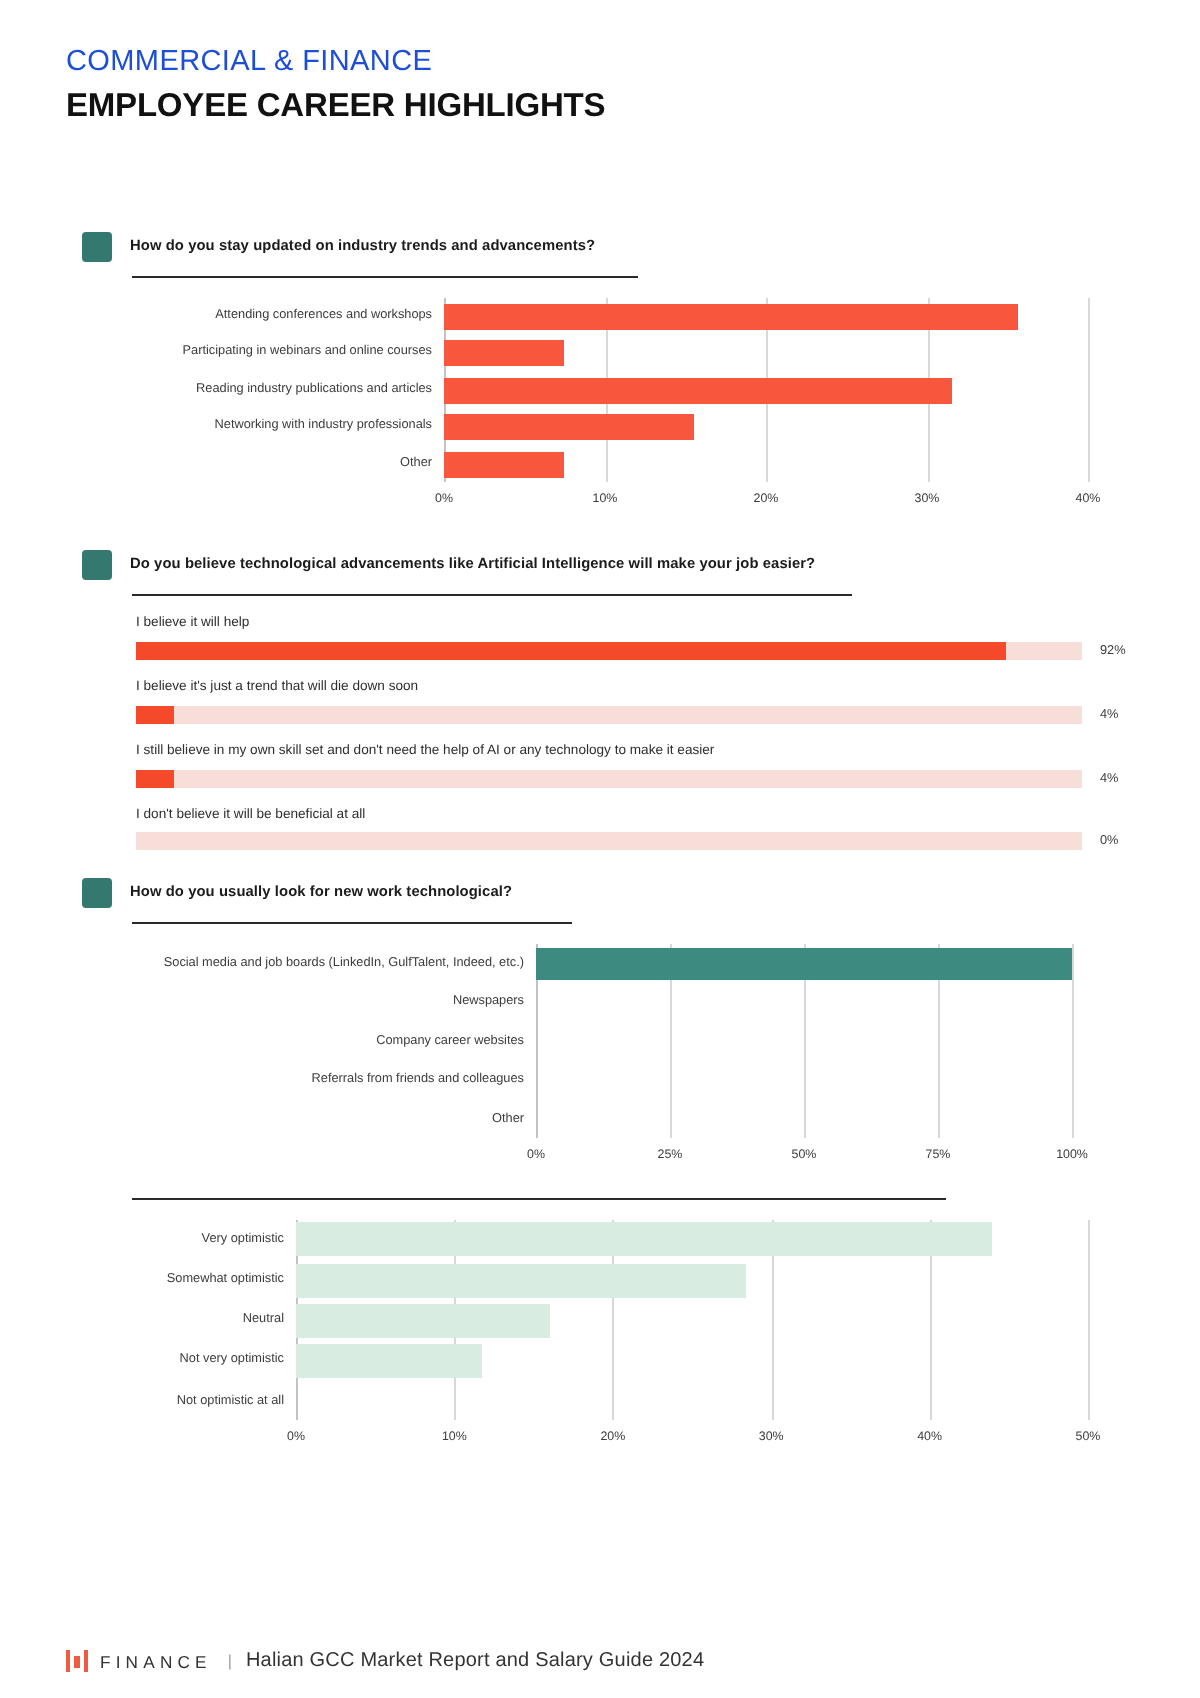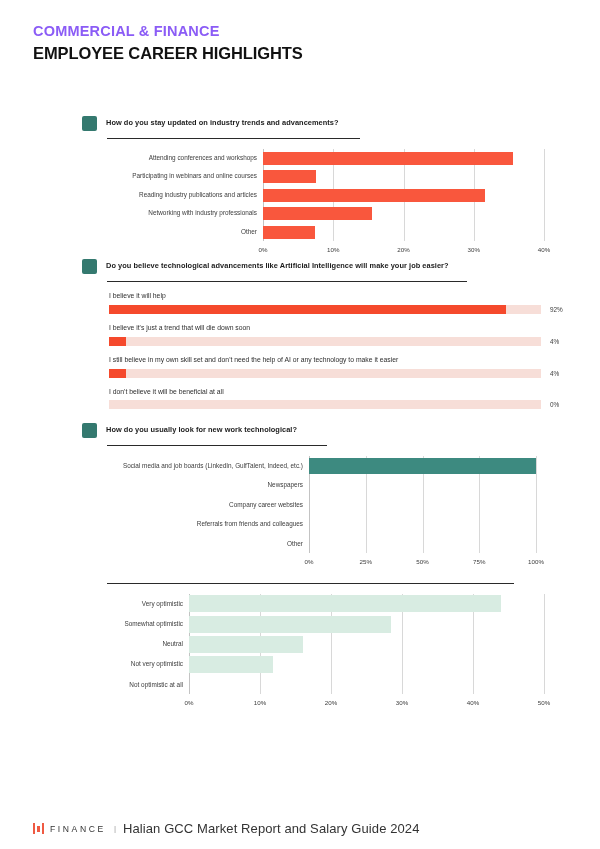--- a/index.html
+++ b/index.html
@@ -21,23 +21,23 @@
     position: relative;
     height: 86px;
   }
   .title-block {
     position: absolute;
     left: 33px;
     top: 22px;
   }
   .eyebrow {
     font-size: 14.5px;
-    font-weight: bold;
+    font-weight: normal;
     letter-spacing: .2px;
-    color: #8b5cf6;
+    color: #1d4ed8;
     line-height: 1.25;
     margin: 0;
   }
   .main-title {
     font-size: 16.5px;
     font-weight: bold;
     letter-spacing: -.1px;
     color: #111111;
     line-height: 1.25;
     margin: 3px 0 0 0;
@@ -58,21 +58,21 @@
     box-sizing: border-box;
   }
   .badge-label {
     color: #ffffff;
     font-size: 11.5px;
     font-weight: bold;
     letter-spacing: .4px;
   }
 
   
-  .section { position: relative; padding-left: 41px; }
+  .section { position: relative; }
   .q-head {
     display: flex;
     align-items: flex-start;
     gap: 9px;
     padding-left: 41px;
   }
   .q-marker {
     width: 15px;
     height: 15px;
     background: #34796f;
@@ -230,21 +230,21 @@
     letter-spacing: 2.6px;
     color: #333333;
     font-weight: normal;
   }
   .footer-sep {
     color: #9a9a9a;
     font-size: 8px;
     margin: 0 1px 0 2px;
   }
   .footer-text {
-    font-size: 13px;
+    font-size: 10px;
     color: #333333;
     letter-spacing: .1px;
   }
 </style>
 </head>
 <body>
 
 <div class="header">
   <div class="title-block">
     <div class="eyebrow">COMMERCIAL &amp; FINANCE</div>
@@ -297,21 +297,21 @@
           <div class="tick" style="left: 0%;">0%</div>
           <div class="tick" style="left: 25%;">10%</div>
           <div class="tick" style="left: 50%;">20%</div>
           <div class="tick" style="left: 75%;">30%</div>
           <div class="tick" style="left: 100%;">40%</div>
         </div>
     </div>
   </div>
 </div>
 
-<div class="section" style="margin-top:2px;">
+<div class="section" style="margin-top:18px;">
   <div class="q-head">
     <span class="q-marker"></span>
     <span class="q-text">Do you believe technological advancements like Artificial Intelligence will make your job easier?</span>
   </div>
   <div class="q-rule" style="width:360px;"></div>
   <div class="prog-list">
     <div class="prog-item">
       <div class="prog-label">I believe it will help</div>
       <div class="prog-row">
         <div class="prog-track">

